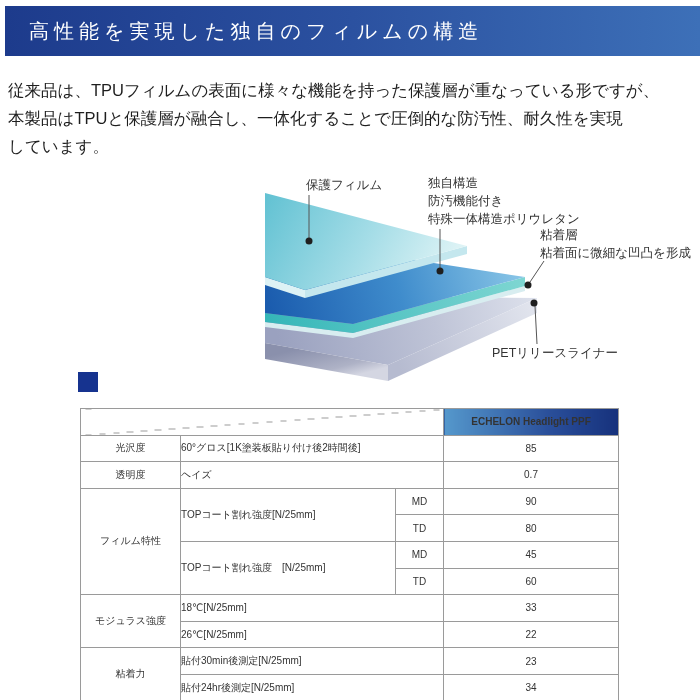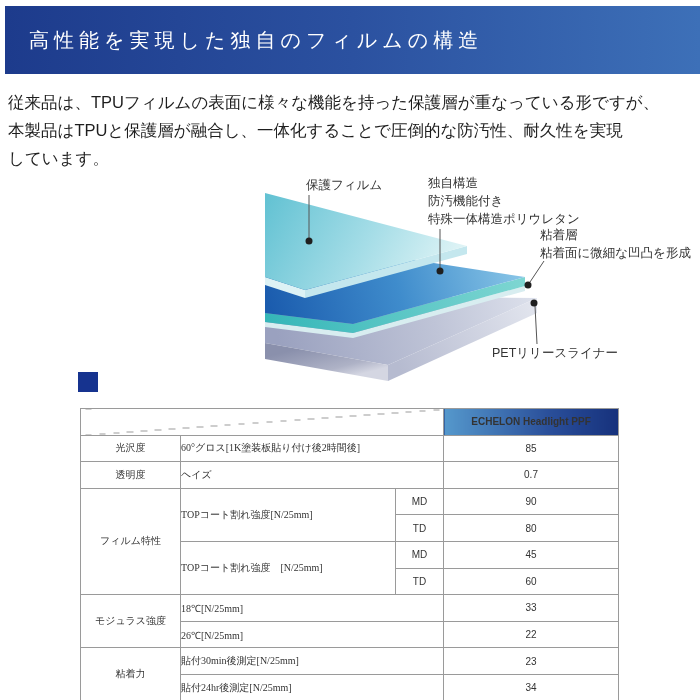--- a/index.html
+++ b/index.html
@@ -2,31 +2,31 @@
 <html><head>
 <meta charset="utf-8">
 <style>
   html,body{margin:0;padding:0;background:#fff;}
   .page{
     position:relative;width:700px;height:700px;background:#fff;overflow:hidden;
     font-family:"Liberation Sans","DejaVu Sans",sans-serif;
   }
   
   .banner{
-    position:absolute;left:5px;top:6px;width:695px;height:68px;box-sizing:border-box;
+    position:absolute;left:5px;top:6px;width:695px;height:50px;box-sizing:border-box;
     background:linear-gradient(90deg,#1d3b8c 0%,#2b51a0 50%,#3d70b8 100%);
     display:flex;align-items:center;padding-left:24px;
   }
   .banner-title{
     color:#ffffff;font-family:"DejaVu Serif","Liberation Serif",serif;
     font-size:20px;letter-spacing:5px;font-weight:500;
   }
   
   .intro{
-    position:absolute;left:8px;top:88px;width:688px;
+    position:absolute;left:8px;top:76px;width:688px;
     font-size:16.5px;line-height:28px;color:#1e1e1e;white-space:pre-line;
   }
   
   .diagram{position:absolute;left:0;top:170px;}
   .diagram text{font-family:"Liberation Sans","DejaVu Sans",sans-serif;font-size:12.5px;fill:#333;}
   .leader{stroke:#555;stroke-width:1;fill:none;}
   .dot{fill:#1f1f1f;}
   
   .section-heading{
     position:absolute;left:78px;top:372px;display:flex;align-items:center;gap:8px;
@@ -41,21 +41,21 @@
   td.diag{
     background:linear-gradient(to bottom right,
       #ffffff 49.55%, #9a9a9a 49.55%, #9a9a9a 50.45%, #ffffff 50.45%);
     height:30px;
   }
   td.product-head{
     background:linear-gradient(90deg,#5598cc 0%,#2a4f9a 60%,#16317c 100%);
     color:#fff;font-weight:bold;text-align:center;height:30px;font-size:13px;
   }
   td.cat{padding-left:10px;text-align:center;}
-  td.item{padding-left:14px;font-family:Liberation Serif, serif;}
+  td.item{padding-left:14px;}
   td.dir{text-align:center;}
   td.val{text-align:center;}
 </style>
 </head>
 <body>
 
 <div class="page">
 
   <div class="banner">
     <div class="banner-title">高性能を実現した独自のフィルムの構造</div>

